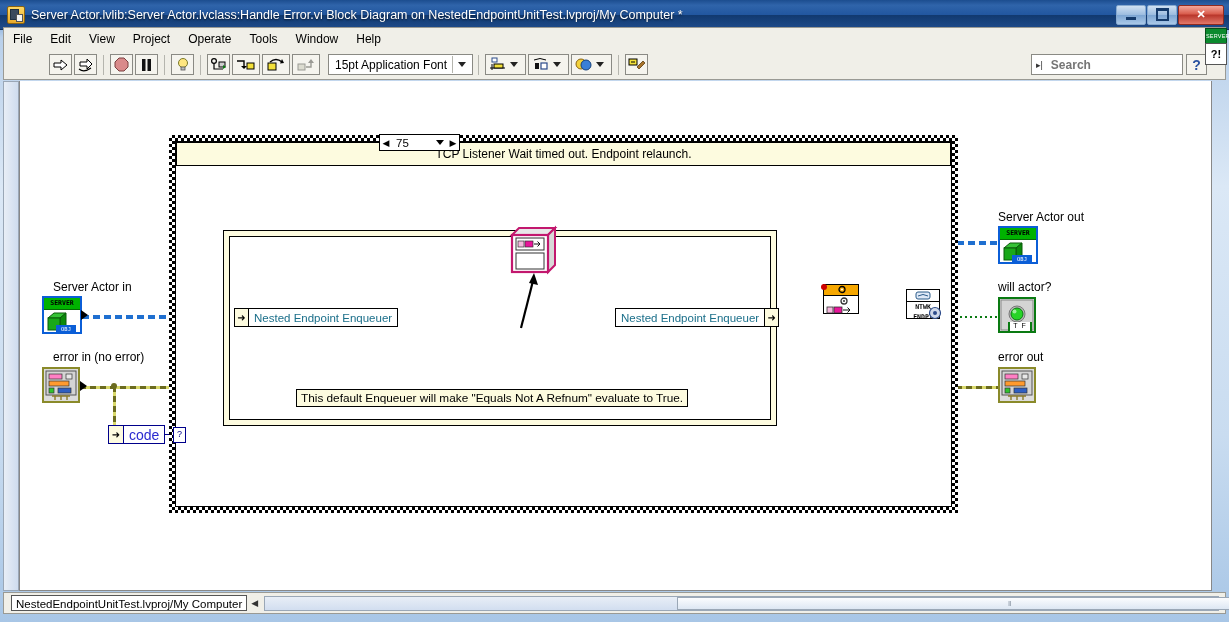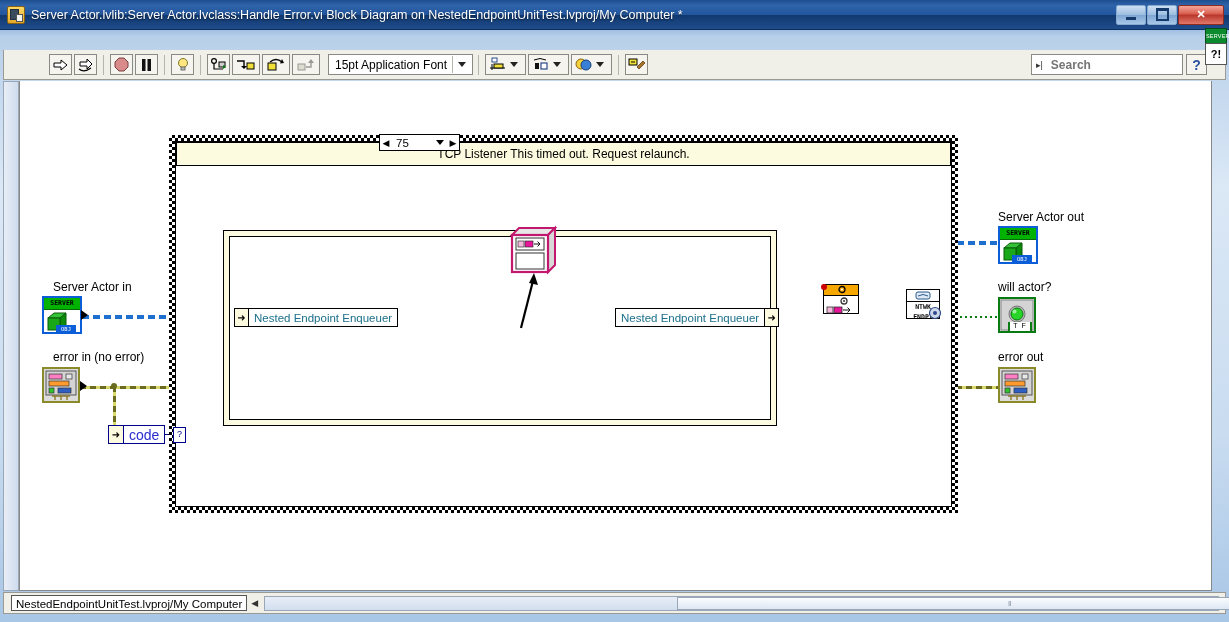--- a/index.html
+++ b/index.html
@@ -353,20 +353,30 @@
         </div>
       <div class="winbtn">
           <span class="glyph-max"></span>
         </div>
       <div class="winbtn close">
           <span>✕</span>
         </div>
     </div>
   </div>
 
+  <div class="menubar">
+    <div class="menu-item">File</div>
+    <div class="menu-item">Edit</div>
+    <div class="menu-item">View</div>
+    <div class="menu-item">Project</div>
+    <div class="menu-item">Operate</div>
+    <div class="menu-item">Tools</div>
+    <div class="menu-item">Window</div>
+    <div class="menu-item">Help</div>
+  </div>
 
   <div class="toolbar">
     <div class="tb-spacer"></div>
     <div class="tbbtn">
       <svg width="15" height="14" viewBox="0 0 15 14">
         <path d="M1 5 H8 V2 L14 7 L8 12 V9 H1 Z" fill="#fff" stroke="#000" stroke-width="1"></path>
       </svg>
     </div>
     <div class="tbbtn">
       <svg width="16" height="14" viewBox="0 0 16 14">
@@ -505,21 +515,21 @@
     <div class="wire teal" style="left:839px; top:223px; width:47px;"></div>
     <div class="wire teal" style="left:786px; top:208px; width:18px;"></div>
     <div class="wire teal" style="left:871px; top:208px; width:16px;"></div>
 
     <div class="wire blue-solid" style="left:144px; top:353px; width:14px;"></div>
     <div class="wire blue-solid" style="left:157px; top:348px; width:1px; height:6px;"></div>
 
     <div class="case-struct">
       <div class="case-inner-line"></div>
     </div>
-    <div class="case-subdiag">TCP Listener This timed out. Request relaunch.</div>
+    <div class="case-subdiag">TCP Listener Wait timed out. Endpoint relaunch.</div>
     <div class="case-selector">
       <span class="arr">◀</span>
       <span class="val">75</span>
       <span class="dn"></span>
       <span class="arr">▶</span>
     </div>
 
     <div class="inner-struct"></div>
 
     <div class="nee-node" style="left:214px; top:227px;">
@@ -543,20 +553,21 @@
     <svg style="position:absolute;left:480px;top:192px;width:60px;height:120px;">
       <path d="M34 4 L21 55" stroke="#000" stroke-width="2.2" fill="none"></path>
       <path d="M34 0 l4 12 -9 -2 z" fill="#000"></path>
     </svg>
 
     <div class="nee-node" style="left:595px; top:227px;">
       <span class="txt">Nested Endpoint Enqueuer</span>
       <span class="cap capR">➜</span>
     </div>
 
+    <div class="comment">This default Enqueuer will make "Equals Not A Refnum" evaluate to True.</div>
 
     <div class="propnode">
       <div class="hdr">
         <svg width="14" height="9" viewBox="0 0 14 9" style="position:absolute;left:11px;top:0">
           <circle cx="7" cy="4.5" r="3" fill="#f6a700" stroke="#000" stroke-width="1.3"></circle>
           <circle cx="7" cy="4.5" r="1" fill="#fff"></circle>
         </svg>
         <span style="position:absolute;left:-3px;top:-1px;width:6px;height:6px;background:#cc0000;border-radius:50%;"></span>
       </div>
       <svg width="34" height="19" viewBox="0 0 34 19">

